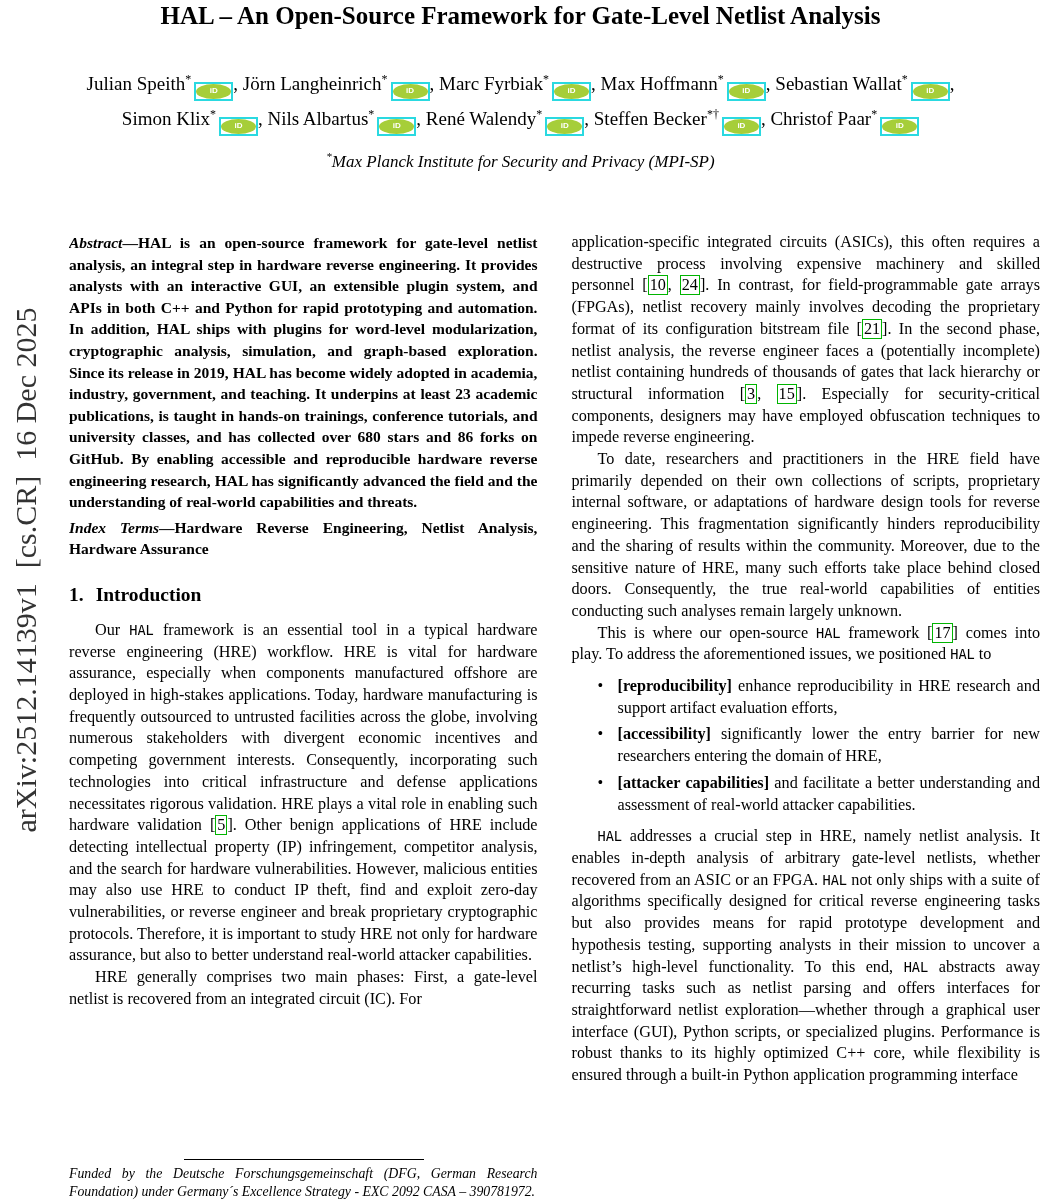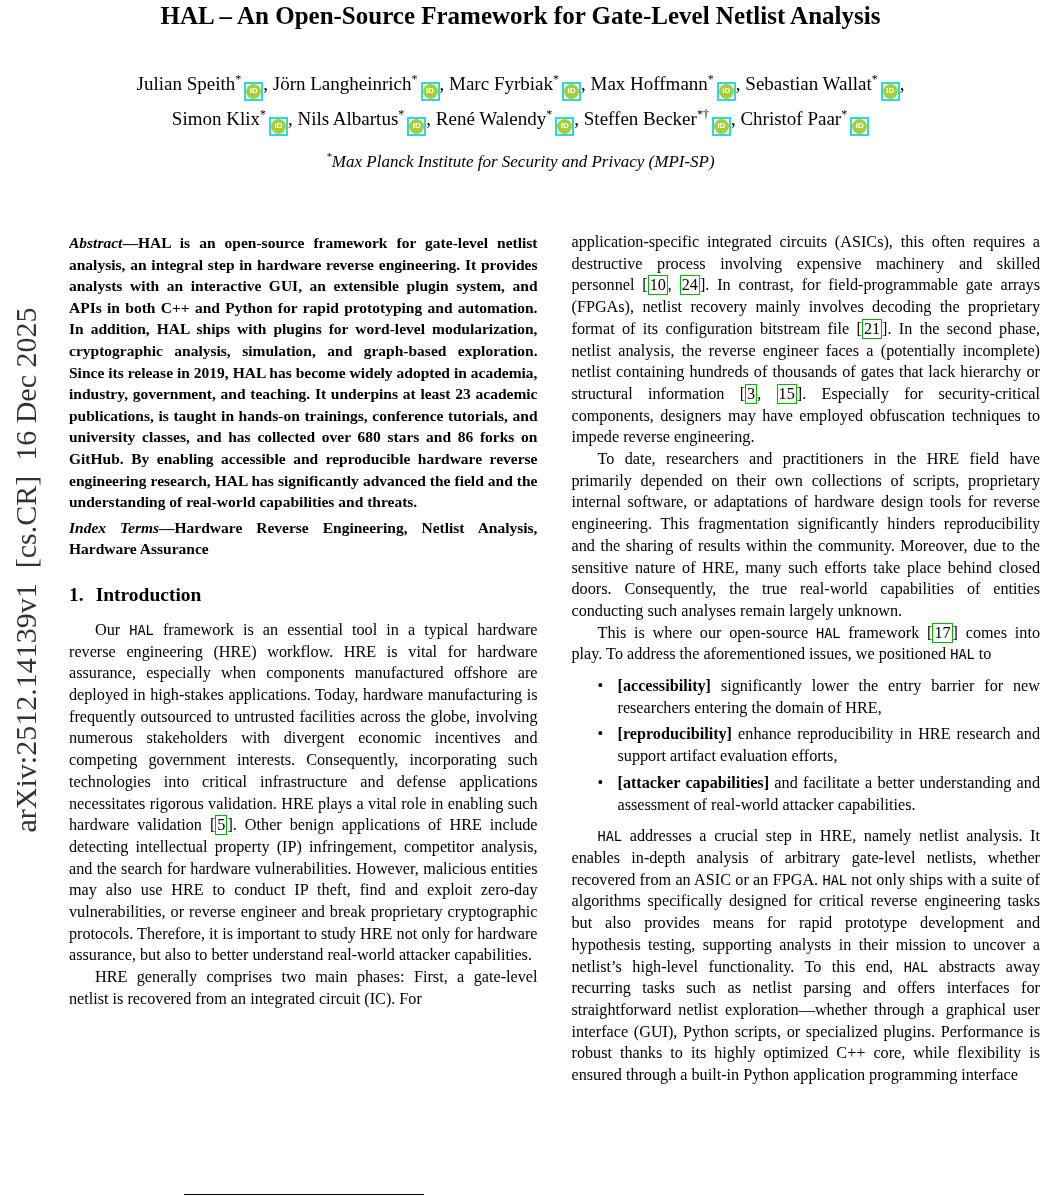--- a/index.html
+++ b/index.html
@@ -11,21 +11,21 @@
         transform:rotate(-90deg);text-align:center;font-size:30px;line-height:44px;
         color:#333;white-space:pre;}
 
   
   .paper-header{padding-top:2px;text-align:center;}
   .title{font-size:25px;font-weight:bold;margin:0;}
   .author-lines{margin-top:36px;}
   .author-line{font-size:19px;line-height:27px;}
   .author-sup{font-size:12px;}
   .orcid-box{display:inline-block;border:2px solid #2ad9e0;line-height:0;margin:0 0 0 3px;vertical-align:-3px;}
-  .orcid-badge{display:inline-flex;width:15px;height:15px;border-radius:50%;background:#a6ce39;color:#fff;
+  .orcid-badge{display:inline-flex;width:35px;height:15px;border-radius:50%;background:#a6ce39;color:#fff;
         font-family:"Liberation Sans",sans-serif;font-style:normal;font-size:8px;font-weight:bold;
         align-items:center;justify-content:center;}
   .affiliations{margin-top:8px;font-style:italic;font-size:17px;line-height:24px;}
   .affiliation sup{font-size:11px;}
 
   
   .columns{position:absolute;top:232px;left:69px;width:971px;height:968px;display:flex;gap:34px;overflow:hidden;}
   .col{flex:1;position:relative;height:100%;}
   p{margin:0;}
   .para{text-align:justify;}
@@ -81,29 +81,30 @@
 
     <div class="col">
       <p class="para abstract"><span class="seg-ib">Abstract</span><span>—HAL is an open-source framework for gate-level netlist analysis, an integral step in hardware reverse engineering. It provides analysts with an interactive GUI, an extensible plugin system, and APIs in both C++ and Python for rapid prototyping and automation. In addition, HAL ships with plugins for word-level modularization, cryptographic analysis, simulation, and graph-based exploration. Since its release in 2019, HAL has become widely adopted in academia, industry, government, and teaching. It underpins at least 23 academic publications, is taught in hands-on trainings, conference tutorials, and university classes, and has collected over 680 stars and 86 forks on GitHub. By enabling accessible and reproducible hardware reverse engineering research, HAL has significantly advanced the field and the understanding of real-world capabilities and threats.</span></p>
       <p class="para index-terms"><span class="seg-ib">Index Terms</span><span>—Hardware Reverse Engineering, Netlist Analysis, Hardware Assurance</span></p>
       <h2 class="section-heading"><span class="sec-num">1.</span><span class="sec-title">Introduction</span></h2>
       <p class="para body indent"><span>Our </span><span class="seg-mono">HAL</span><span> framework is an essential tool in a typical hardware reverse engineering (HRE) workflow. HRE is vital for hardware assurance, especially when components manufactured offshore are deployed in high-stakes applications. Today, hardware manufacturing is frequently outsourced to untrusted facilities across the globe, involving numerous stakeholders with divergent economic incentives and competing government interests. Consequently, incorporating such technologies into critical infrastructure and defense applications necessitates rigorous validation. HRE plays a vital role in enabling such hardware validation [</span><span class="seg-cite">5</span><span>]. Other benign applications of HRE include detecting intellectual property (IP) infringement, competitor analysis, and the search for hardware vulnerabilities. However, malicious entities may also use HRE to conduct IP theft, find and exploit zero-day vulnerabilities, or reverse engineer and break proprietary cryptographic protocols. Therefore, it is important to study HRE not only for hardware assurance, but also to better understand real-world attacker capabilities.</span></p>
       <p class="para body indent"><span>HRE generally comprises two main phases: First, a gate-level netlist is recovered from an integrated circuit (IC). For</span></p>
 
       <div class="footnote-block">
         <div class="footnote-rule"></div>
+        <p class="footnote-text">Funded by the Deutsche Forschungsgemeinschaft (DFG, German Research Foundation) under Germany´s Excellence Strategy - EXC 2092 CASA – 390781972.</p>
       </div>
     </div>
 
     <div class="col">
       <p class="para body"><span>application-specific integrated circuits (ASICs), this often requires a destructive process involving expensive machinery and skilled personnel [</span><span class="seg-cite">10</span><span>, </span><span class="seg-cite">24</span><span>]. In contrast, for field-programmable gate arrays (FPGAs), netlist recovery mainly involves decoding the proprietary format of its configuration bitstream file [</span><span class="seg-cite">21</span><span>]. In the second phase, netlist analysis, the reverse engineer faces a (potentially incomplete) netlist containing hundreds of thousands of gates that lack hierarchy or structural information [</span><span class="seg-cite">3</span><span>, </span><span class="seg-cite">15</span><span>]. Especially for security-critical components, designers may have employed obfuscation techniques to impede reverse engineering.</span></p>
       <p class="para body indent"><span>To date, researchers and practitioners in the HRE field have primarily depended on their own collections of scripts, proprietary internal software, or adaptations of hardware design tools for reverse engineering. This fragmentation significantly hinders reproducibility and the sharing of results within the community. Moreover, due to the sensitive nature of HRE, many such efforts take place behind closed doors. Consequently, the true real-world capabilities of entities conducting such analyses remain largely unknown.</span></p>
       <p class="para body indent"><span>This is where our open-source </span><span class="seg-mono">HAL</span><span> framework [</span><span class="seg-cite">17</span><span>] comes into play. To address the aforementioned issues, we positioned </span><span class="seg-mono">HAL</span><span> to</span></p>
       <ul class="bullet-list">
+        <li class="para body"><span class="seg-b">[reproducibility]</span><span> enhance reproducibility in HRE research and support artifact evaluation efforts,</span></li>
         <li class="para body"><span class="seg-b">[accessibility]</span><span> significantly lower the entry barrier for new researchers entering the domain of HRE,</span></li>
-        <li class="para body"><span class="seg-b">[reproducibility]</span><span> enhance reproducibility in HRE research and support artifact evaluation efforts,</span></li>
         <li class="para body"><span class="seg-b">[attacker capabilities]</span><span> and facilitate a better understanding and assessment of real-world attacker capabilities.</span></li>
       </ul>
       <p class="para body indent"><span class="seg-mono">HAL</span><span> addresses a crucial step in HRE, namely netlist analysis. It enables in-depth analysis of arbitrary gate-level netlists, whether recovered from an ASIC or an FPGA. </span><span class="seg-mono">HAL</span><span> not only ships with a suite of algorithms specifically designed for critical reverse engineering tasks but also provides means for rapid prototype development and hypothesis testing, supporting analysts in their mission to uncover a netlist’s high-level functionality. To this end, </span><span class="seg-mono">HAL</span><span> abstracts away recurring tasks such as netlist parsing and offers interfaces for straightforward netlist exploration—whether through a graphical user interface (GUI), Python scripts, or specialized plugins. Performance is robust thanks to its highly optimized C++ core, while flexibility is ensured through a built-in Python application programming interface</span></p>
     </div>
 
   </div>
 </div>
 
 </body></html>

